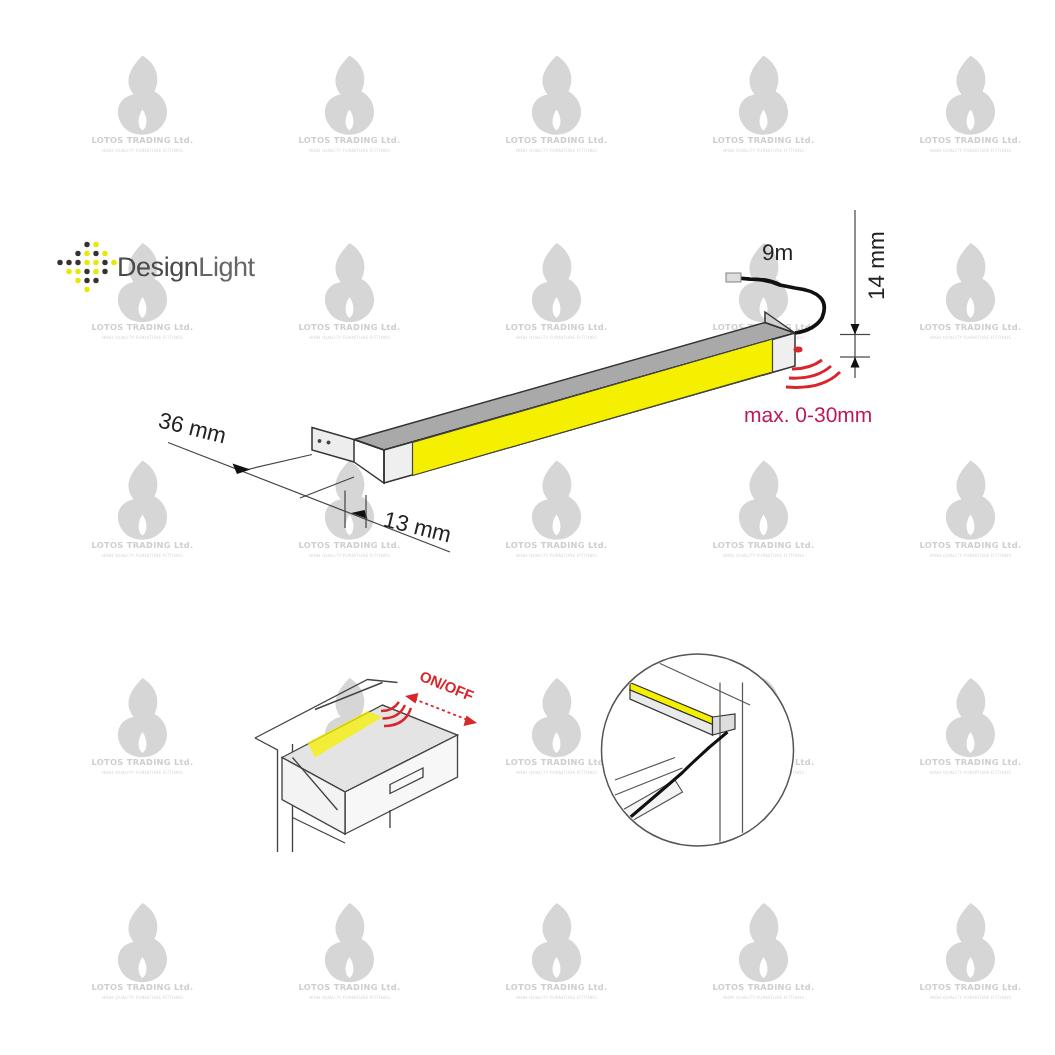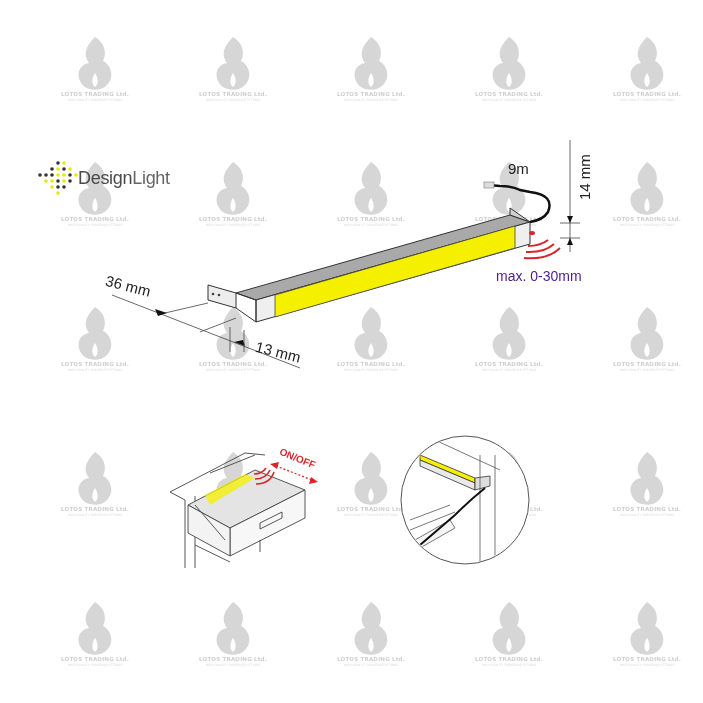--- a/index.html
+++ b/index.html
@@ -247,14 +247,14 @@
       <polygon points="415,540 450,520 455,528 420,548" fill="#f4f4f4"></polygon>
       <path d="M485,488 Q470,500 455,515 Q440,528 420,545" stroke="#111" stroke-width="2"></path>
     </g>
   </g>
 </svg>
 
 <div class="lbl" style="left:108px;top:272px;font-size:15px;color:#222;transform:rotate(14deg);transform-origin:left top;">36 mm</div>
 <div class="lbl" style="left:258px;top:338px;font-size:15px;color:#222;transform:rotate(14deg);transform-origin:left top;">13 mm</div>
 <div class="lbl" style="left:576px;top:200px;font-size:15px;color:#222;transform:rotate(-90deg);transform-origin:left top;">14 mm</div>
 <div class="lbl" style="left:508px;top:160px;font-size:15px;color:#222;">9m</div>
-<div class="lbl" style="left:496px;top:268px;font-size:14px;color:#4c1d95;">max. 0-30mm</div>
+<div class="lbl" style="left:496px;top:268px;font-size:14px;color:#be185d;">max. 0-30mm</div>
 <div class="lbl" style="left:282px;top:446px;font-size:10px;font-weight:bold;color:#d9262b;transform:rotate(22deg);transform-origin:left top;">ON/OFF</div>
 
 </body></html>

